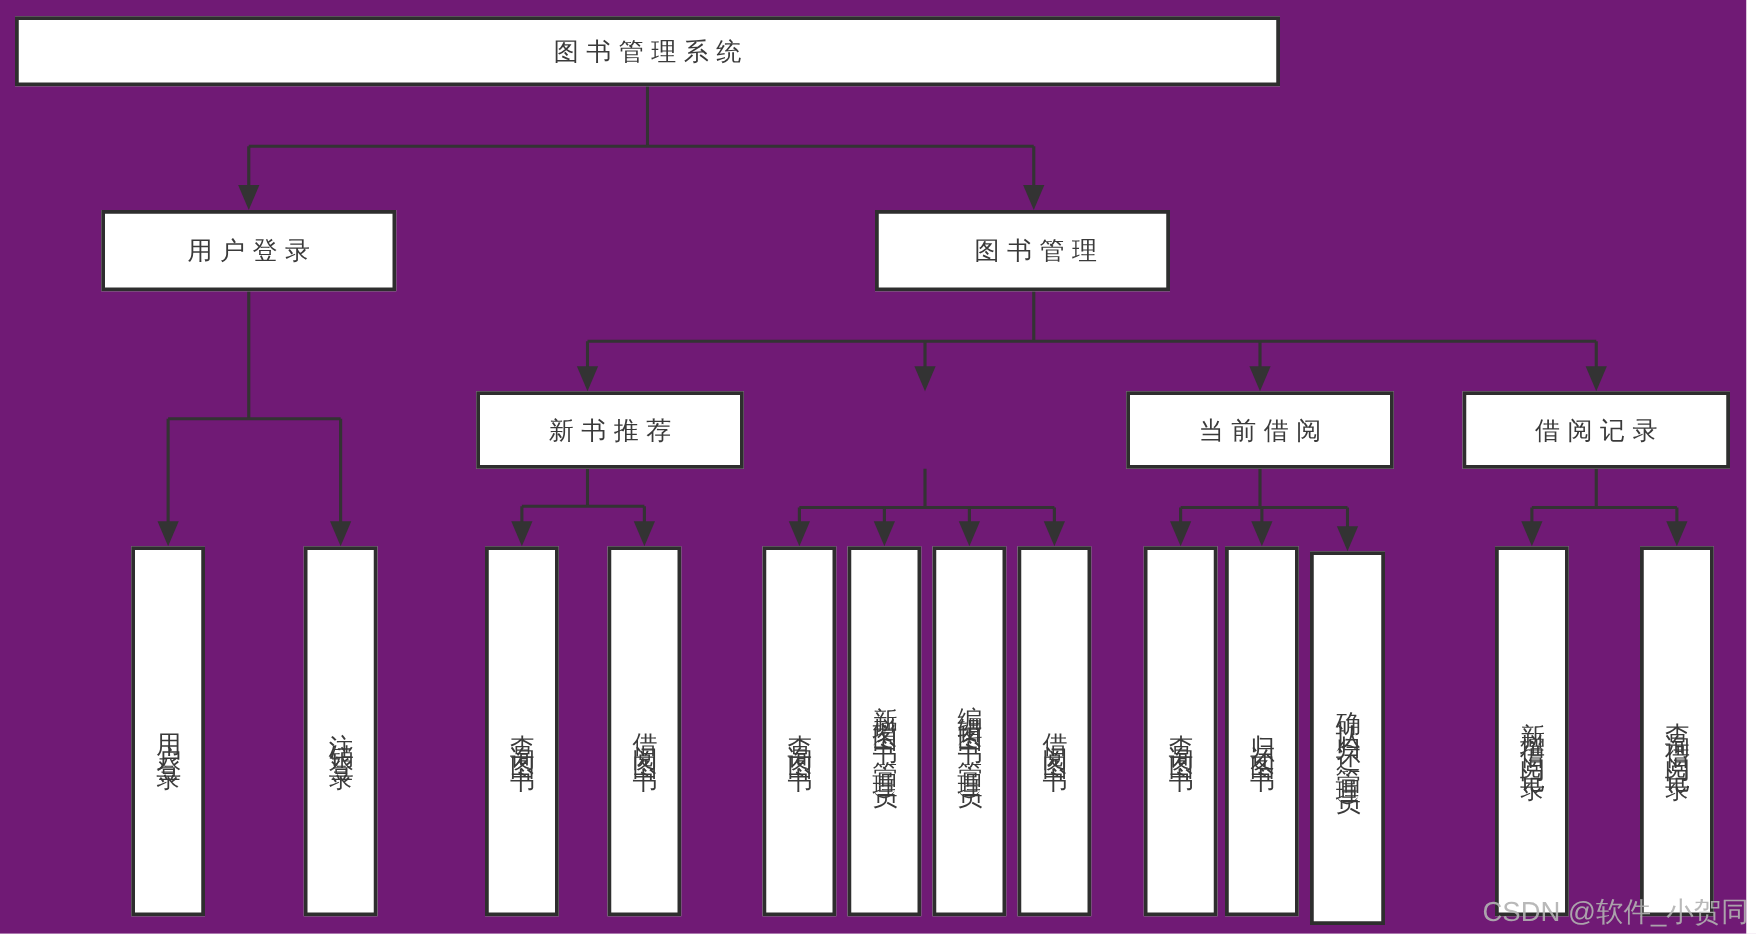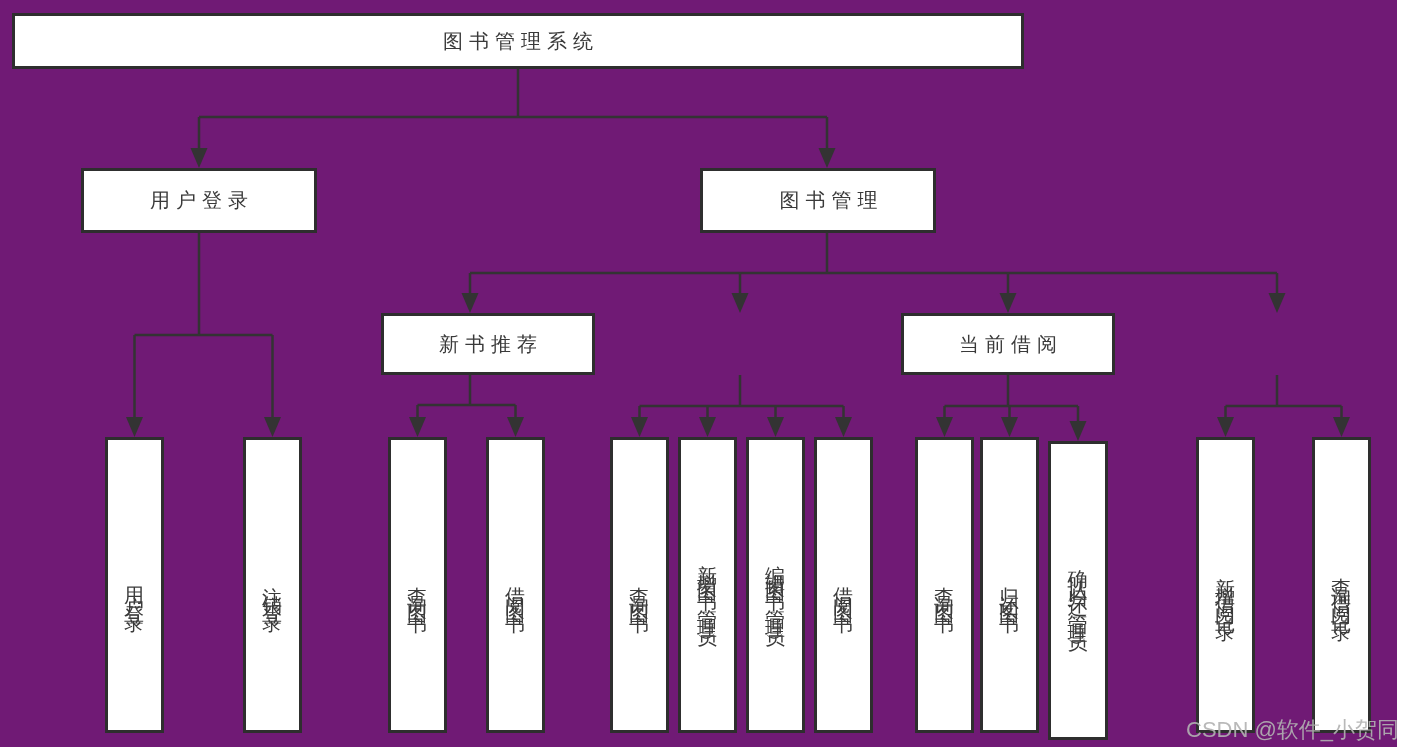--- a/index.html
+++ b/index.html
@@ -151,20 +151,23 @@
   <div class="node" id="n-book-mgmt">
     <span class="hlabel">图书管理</span>
   </div>
 
   <div class="node" id="n-new-book">
     <span class="hlabel">新书推荐</span>
   </div>
   <div class="node" id="n-current-borrow">
     <span class="hlabel">当前借阅</span>
   </div>
+  <div class="node" id="n-borrow-record">
+    <span class="hlabel">借阅记录</span>
+  </div>
 
   <div class="node leaf" id="l-1">
     <span class="vtext">用户登录</span>
   </div>
   <div class="node leaf" id="l-2">
     <span class="vtext">注销登录</span>
   </div>
 
   <div class="node leaf" id="l-3">
     <span class="vtext">查询图书</span>

